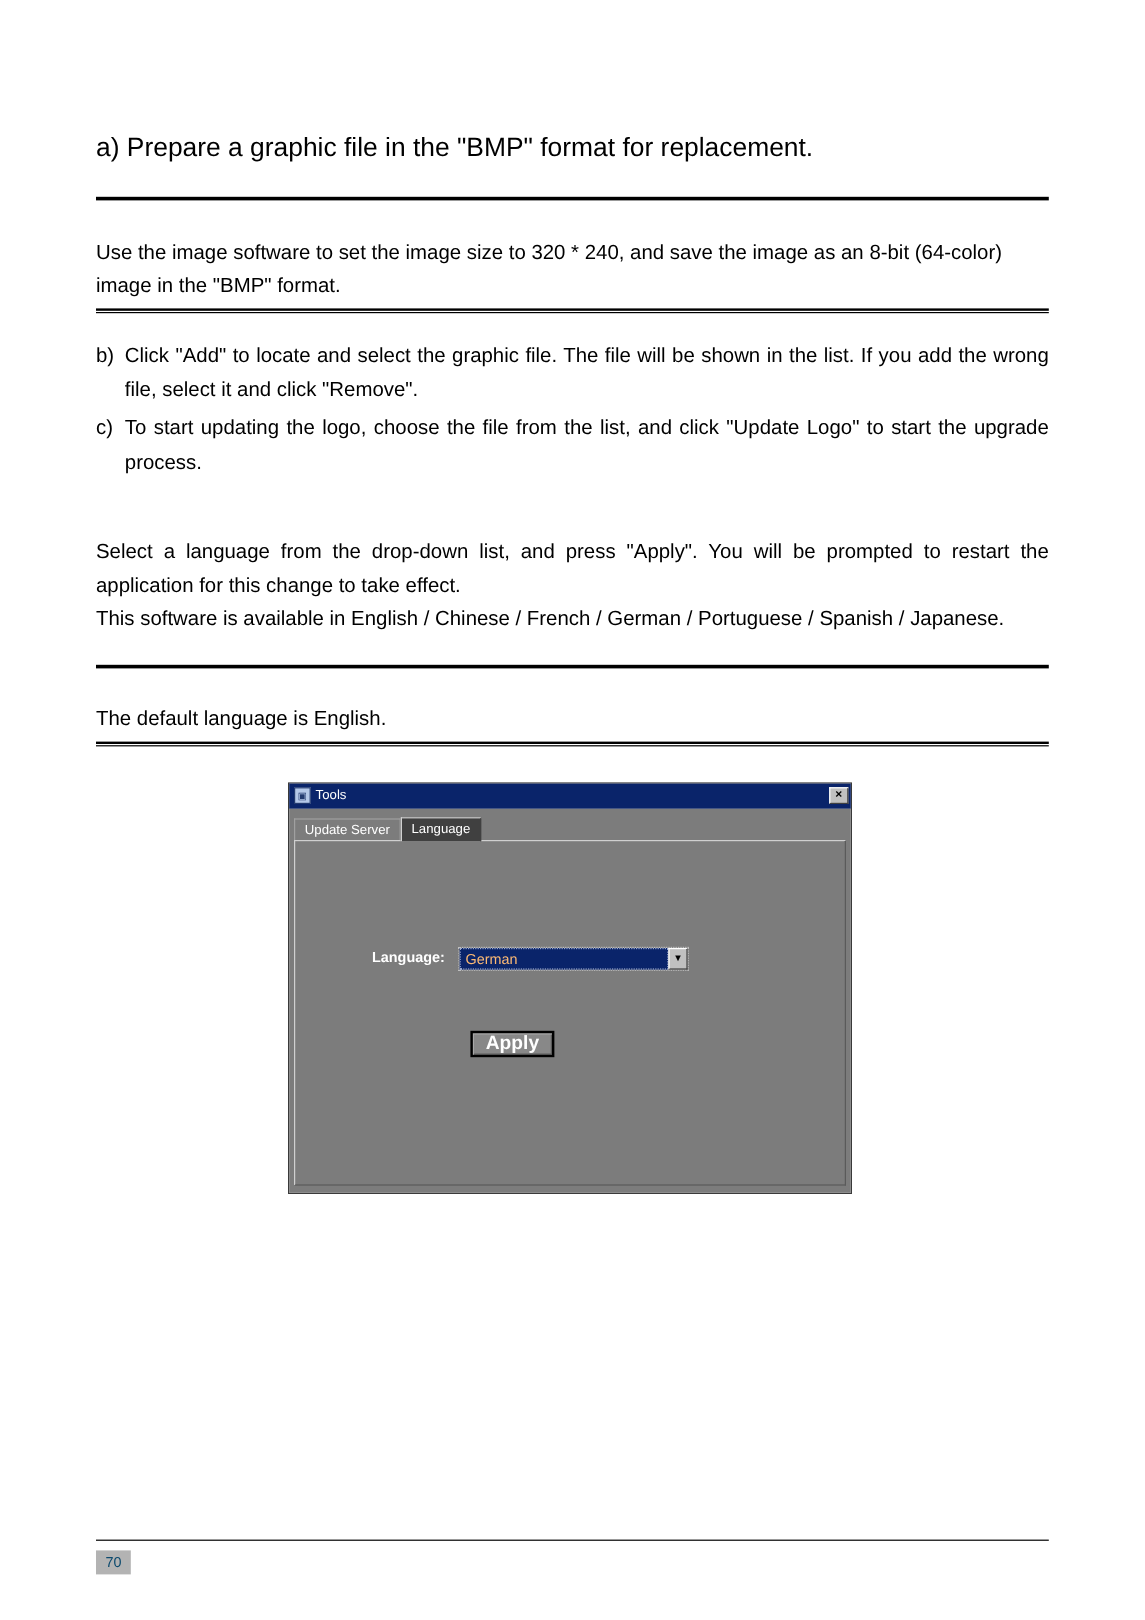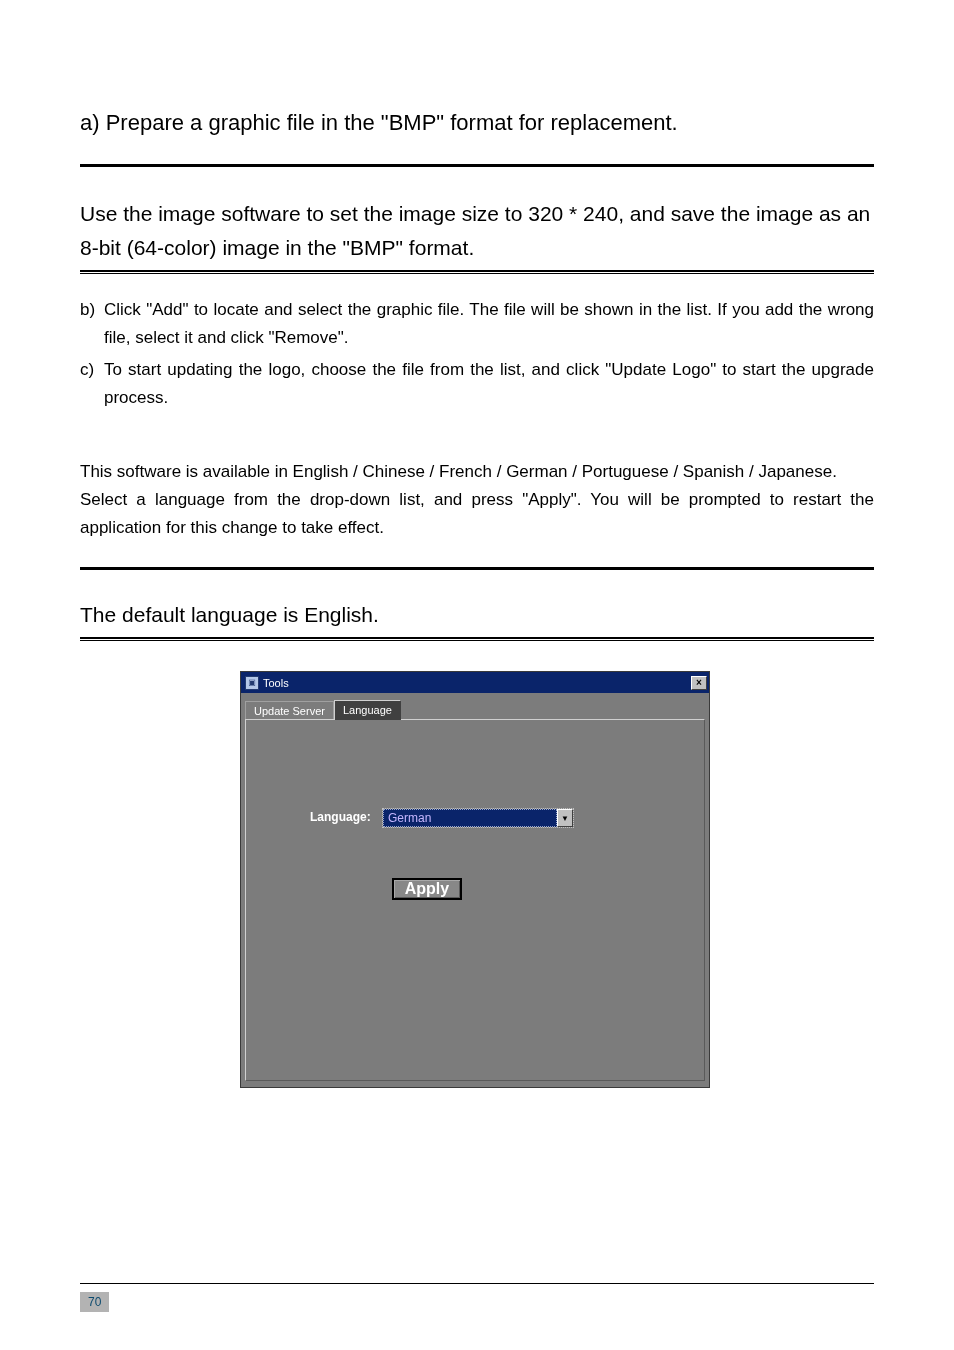--- a/index.html
+++ b/index.html
@@ -1,21 +1,21 @@
 <!DOCTYPE html>
 <html><head>
 <meta charset="utf-8">
 <style>
   * { box-sizing: border-box; margin: 0; padding: 0; }
   html, body { width: 954px; height: 1350px; background: #ffffff; font-family: Arial, Helvetica, sans-serif; color: #000; }
   .page { width: 954px; height: 1350px; padding: 110px 80px 0 80px; position: relative; }
 
   .step-a { font-size: 22px; }
   .hr-thick { border: none; border-top: 3px solid #000; margin-top: 28px; margin-bottom: 30px; }
-  .note-block { font-size: 21px; line-height: 1.6; }
+  .note-block { font-size: 17px; line-height: 1.6; }
   .hr-dbl { height: 4px; border-top: 2px solid #000; border-bottom: 1px solid #000; margin-top: 6px; margin-bottom: 22px; }
 
   .step-list { font-size: 17px; line-height: 1.65; text-align: justify; }
   .step-list .li { display: flex; margin-bottom: 4px; }
   .step-list .marker { width: 24px; flex: none; }
   .step-list .body { flex: 1; }
 
   .gap1 { height: 42px; }
   .para { font-size: 17px; line-height: 1.65; text-align: justify; }
 
@@ -23,32 +23,32 @@
   .hr-dbl2 { height: 4px; border-top: 2px solid #000; border-bottom: 1px solid #000; margin-top: 6px; }
 
   
   .shot-wrap { margin-top: 30px; margin-left: 160px; width: 470px; }
   .dlg { width: 470px; border: 1px solid #3a3a3a; font-family: Tahoma, Arial, sans-serif; }
   .title-bar { height: 21px; background: linear-gradient(#0a246a, #0a246a); color: #fff; display: flex; align-items: center; padding: 0 2px 0 4px; font-size: 11px; }
   .title-bar .icon { width: 14px; height: 14px; background: #b5c8e8; border: 1px solid #233a6f; margin-right: 4px; flex: none; display: flex; align-items: center; justify-content: center; font-size: 8px; color: #233a6f; }
   .title-bar .title-text { flex: 1; }
   .title-bar .close-btn { width: 16px; height: 14px; background: #c0c0c0; border: 1px solid #fff; border-right-color: #404040; border-bottom-color: #404040; color: #000; font-size: 10px; font-weight: bold; display: flex; align-items: center; justify-content: center; line-height: 1; cursor: default; }
 
-  .dlg-body { background: #7c7c7c; height: 394px; position: relative; }
+  .dlg-body { background: #7c7c7c; height: 320px; position: relative; }
 
   .tabs-strip { position: absolute; top: 6px; left: 4px; display: flex; font-size: 11px; color: #fff; }
   .tab { padding: 3px 8px 4px 8px; border: 1px solid #a0a0a0; border-bottom: none; background: #7c7c7c; margin-right: 0; position: relative; }
   .tab.inactive { top: 2px; }
   .tab.active { background: #404040; border-color: #d0d0d0 #404040 #7c7c7c #d0d0d0; z-index: 2; top: 1px; }
 
   .tab-panel { position: absolute; top: 26px; left: 4px; right: 4px; bottom: 6px; border: 1px solid #5a5a5a; border-top-color: #d0d0d0; border-left-color: #d0d0d0; background: #7c7c7c; }
 
   .lang-label { position: absolute; top: 90px; left: 64px; color: #fff; font-size: 12px; font-weight: bold; }
   .lang-select { position: absolute; top: 88px; left: 136px; width: 192px; height: 20px; background: #888888; border: 1px dotted #bfbfbf; display: flex; align-items: stretch; font-size: 12px; }
-  .lang-select .sel-text { flex: 1; background: #0a246a; color: #c4b5fd; padding: 1px 4px; display: flex; align-items: center; border: 1px dotted #9aa8cc; }
+  .lang-select .sel-text { flex: 1; background: #0a246a; color: #fdba74; padding: 1px 4px; display: flex; align-items: center; border: 1px dotted #9aa8cc; }
   .lang-select .sel-btn { width: 16px; background: #c0c0c0; border: 1px solid #fff; border-right-color: #404040; border-bottom-color: #404040; display: flex; align-items: center; justify-content: center; font-size: 8px; color: #000; }
 
   .apply-btn { position: absolute; top: 158px; left: 146px; width: 70px; height: 22px; border: 2px solid #000; background: #888888; display: flex; align-items: center; justify-content: center; font-size: 16px; color: #fff; font-weight: bold; box-shadow: inset 1px 1px 0 #a8a8a8, inset -1px -1px 0 #5a5a5a; }
 
   .footer { position: absolute; left: 80px; right: 80px; bottom: 38px; }
   .footer-line { border: none; border-top: 1px solid #000; margin-bottom: 8px; }
   .page-num { display: inline-block; background: #b3b3b3; padding: 3px 8px; font-size: 12px; color: #0c4a6e; }
 </style>
 </head>
 <body>
@@ -67,22 +67,22 @@
       <div class="body">Click "Add" to locate and select the graphic file. The file will be shown in the list. If you add the wrong file, select it and click "Remove".</div>
     </div>
     <div class="li">
       <div class="marker">c)</div>
       <div class="body">To start updating the logo, choose the file from the list, and click "Update Logo" to start the upgrade process.</div>
     </div>
   </div>
 
   <div class="gap1"></div>
 
+  <p class="para">Select a language from the drop-down list, and press "Apply". You will be prompted to restart the application for this change to take effect.</p>
   <p class="para">This software is available in English / Chinese / French / German / Portuguese / Spanish / Japanese.</p>
-  <p class="para">Select a language from the drop-down list, and press "Apply". You will be prompted to restart the application for this change to take effect.</p>
 
   <hr class="hr-thick2">
 
   <p class="note-block">The default language is English.</p>
   <div class="hr-dbl2"></div>
 
   <div class="shot-wrap">
     <div class="dlg">
       <div class="title-bar">
         <span class="icon">▣</span>

